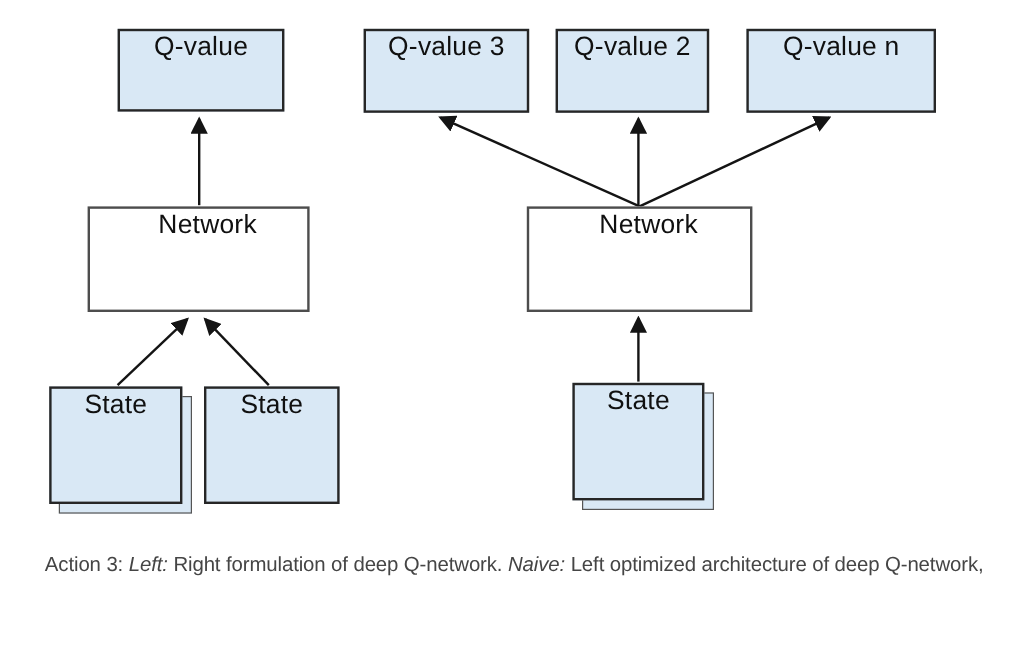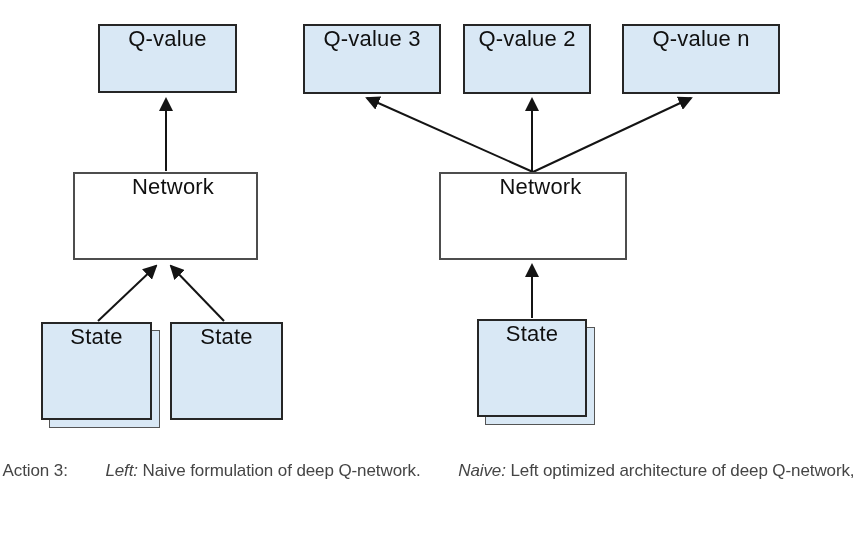--- a/index.html
+++ b/index.html
@@ -51,21 +51,21 @@
     position:absolute;
     left:0;top:452px;width:857px;
     text-align:center;
     font-size:17px;
     font-weight:300;
     color:var(--caption_text);
     letter-spacing:-0.1px;
     z-index:2;
   }
   .cap-line{height:38px;line-height:38px;white-space:nowrap;}
-  .caption em{font-style:italic;margin-left:33px;}
+  .caption em{font-style:italic;}
 </style>
 </head>
 <body>
 
 <div class="canvas">
 
   <svg class="arrow-layer" width="857" height="440" viewBox="0 0 857 440" xmlns="http://www.w3.org/2000/svg">
     <defs>
       <marker id="ah" viewBox="0 0 10 10" refX="8.6" refY="5" markerWidth="7.2" markerHeight="7.2" orient="auto-start-reverse">
         <path d="M0,0 L10,5 L0,10 z" fill="#141414"></path>
@@ -112,16 +112,16 @@
   <div class="box white" style="left:439px;top:172px;width:188px;height:88px">
     <span>Network</span>
   </div>
 
   <div class="stack-back" style="left:485px;top:327px;width:110px;height:98px"></div>
   <div class="box blue" style="left:477px;top:319px;width:110px;height:98px">
     <span>State</span>
   </div>
 
   <div class="caption">
-    <div class="cap-line"><span>Action 3: </span><em>Left:</em><span> Naive formulation of deep Q-network. </span><em>Naive:</em><span> Left optimized architecture of deep Q-network,</span></div>
+    <div class="cap-line"><span>Action 3: </span><em>Left:</em><span> Right formulation of deep Q-network. </span><em>Naive:</em><span> Left optimized architecture of deep Q-network,</span></div>
   </div>
 
 </div>
 
 </body></html>

